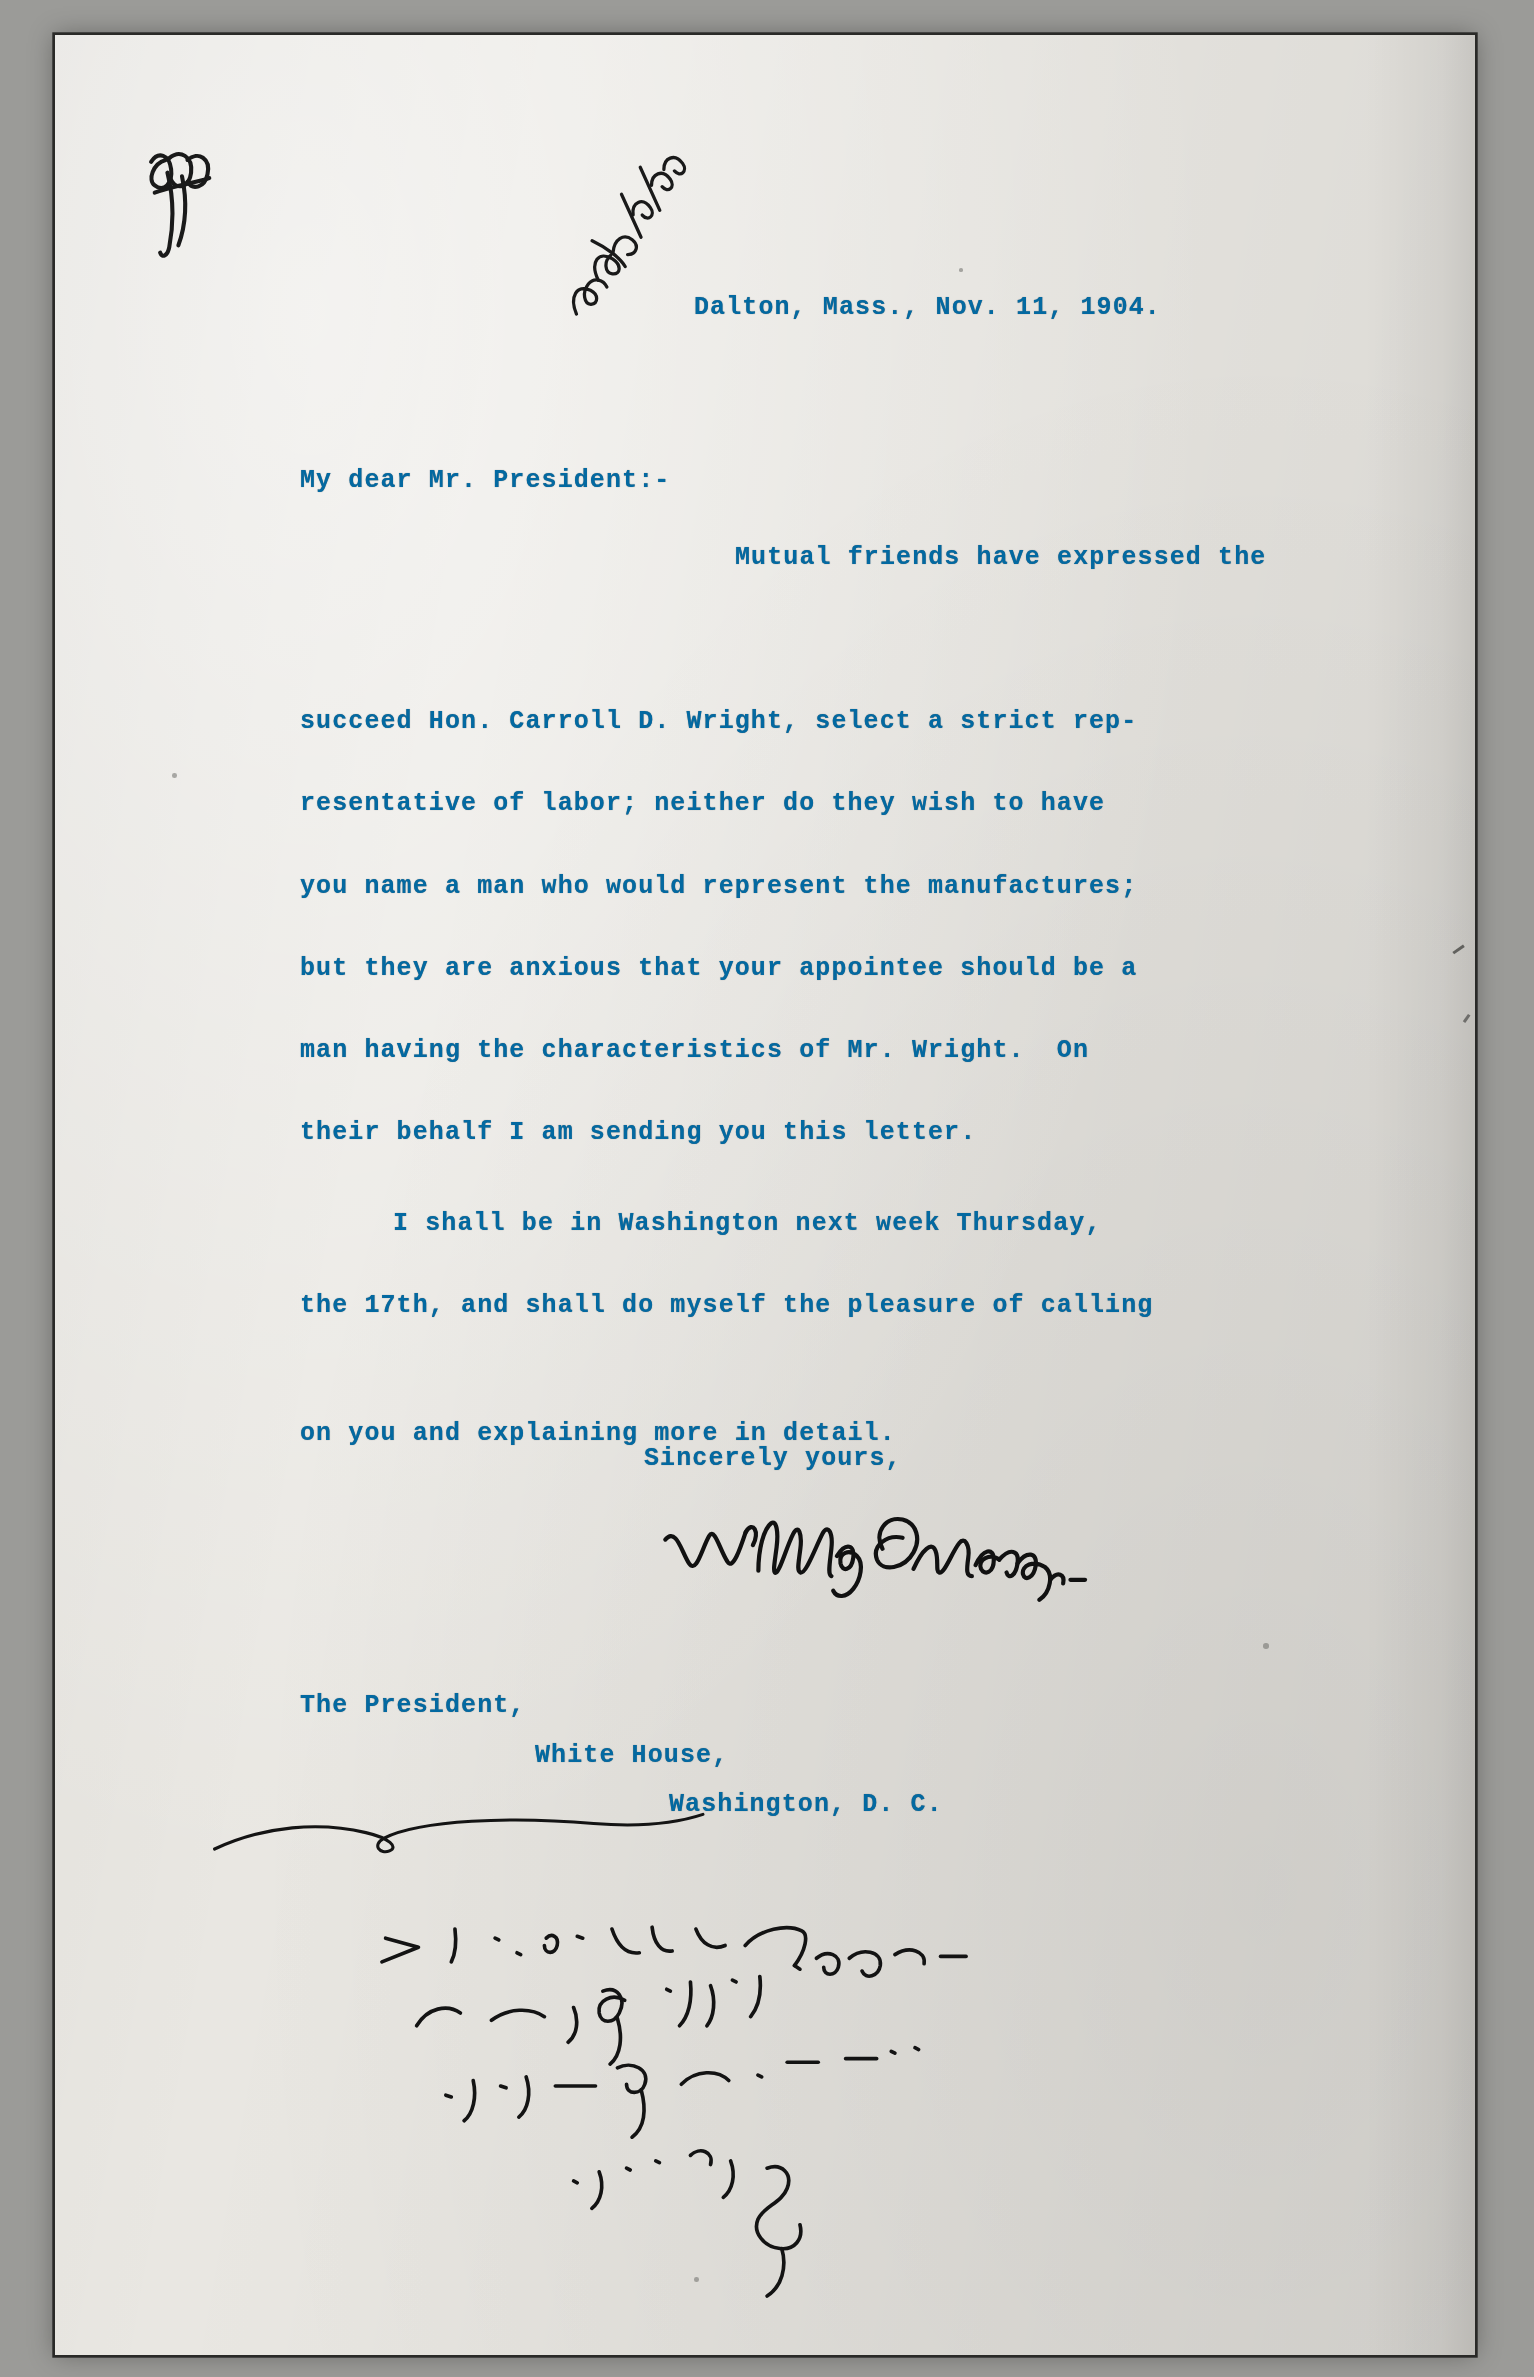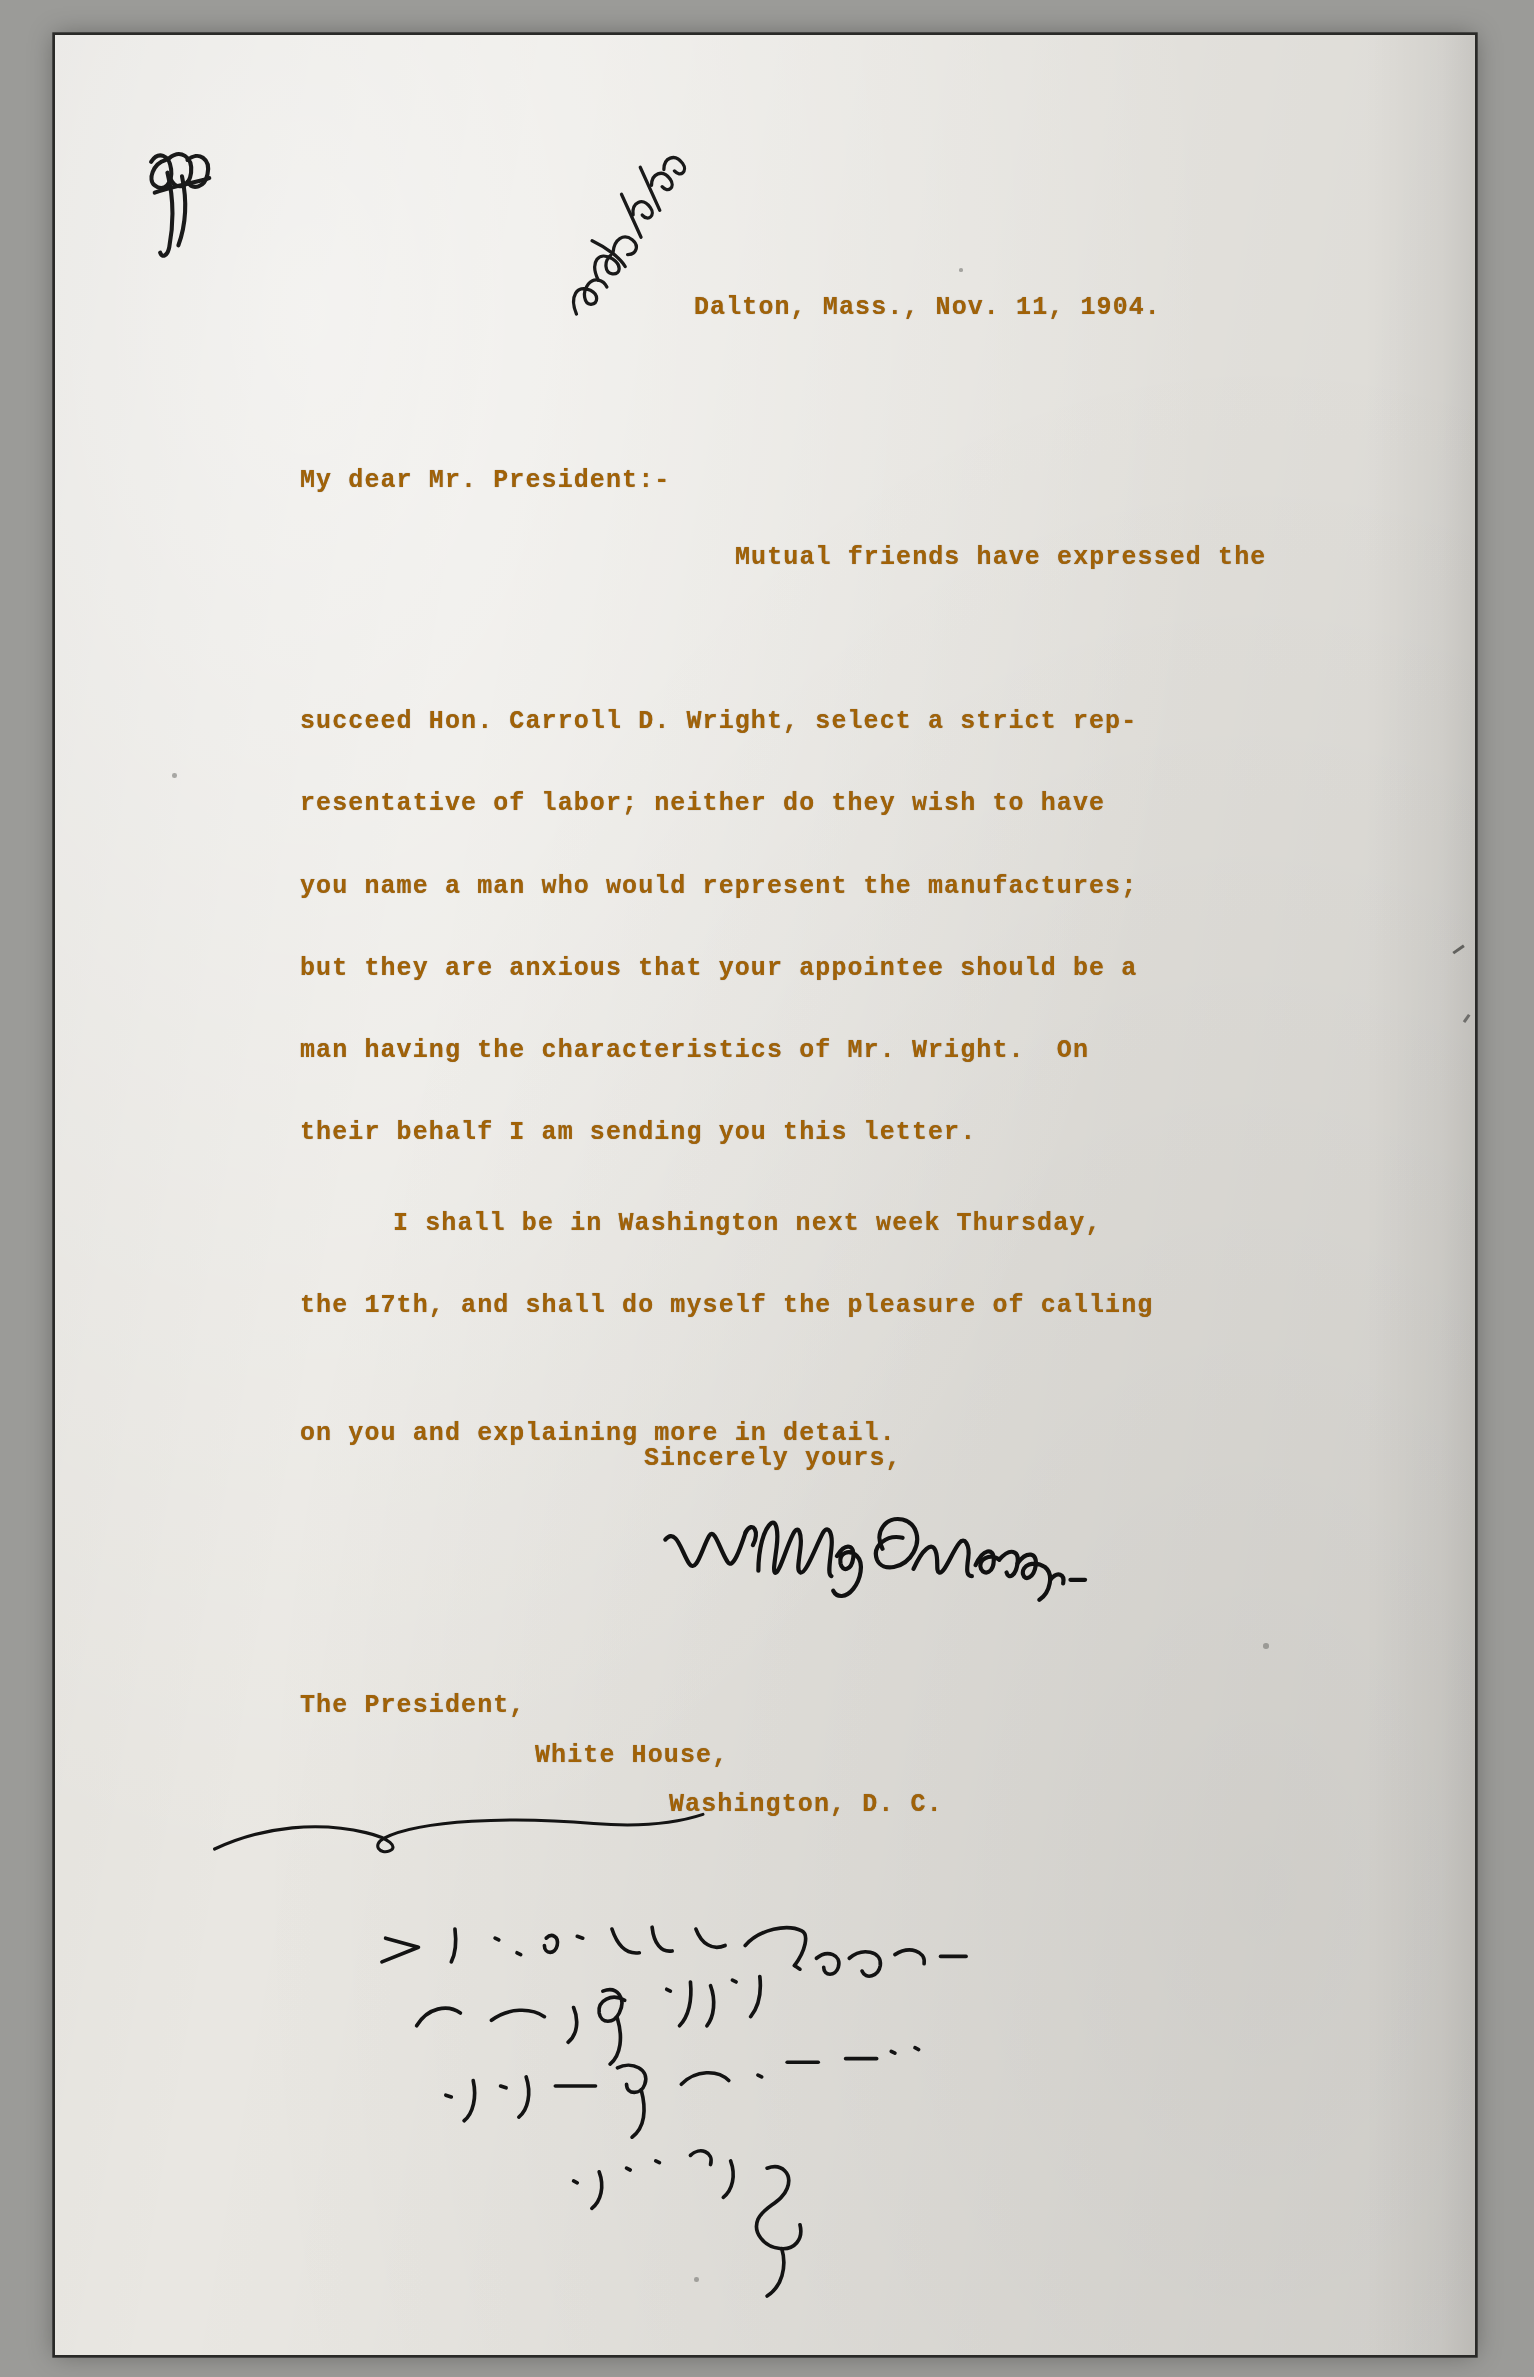--- a/index.html
+++ b/index.html
@@ -54,21 +54,21 @@
 
   #letter-body {
     position: absolute;
     inset: 0;
     padding: 0;
   }
 
   .typed {
     position: absolute;
     font-family: "Liberation Mono", monospace;
-    color: #a16207;
+    color: #0369a1;
     font-weight: 700;
     letter-spacing: 1.1px;
     white-space: pre;
     text-shadow: 0 0 0.9px rgba(30,30,30,0.55);
   }
 
   #dateline {
     left: 639px;
     top: 258px;
     font-size: 25px;

